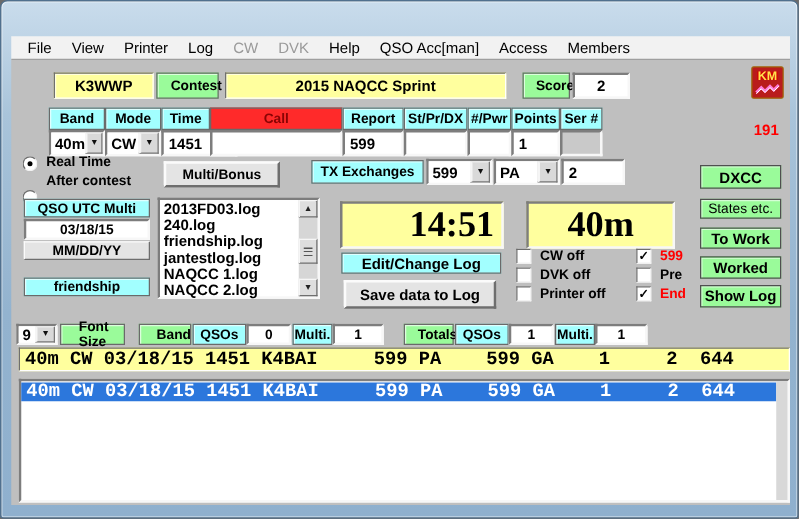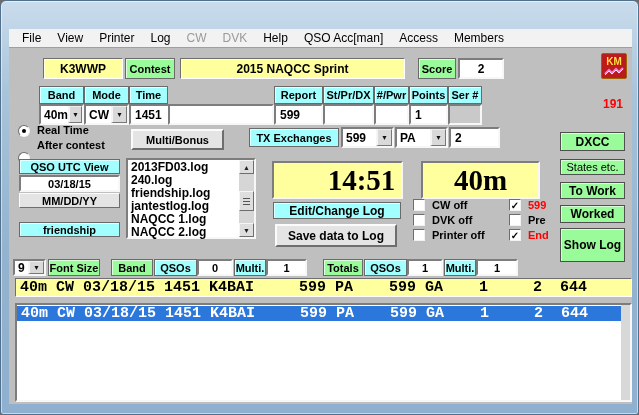--- a/index.html
+++ b/index.html
@@ -40,21 +40,21 @@
   .menu-item { padding:1px 8px 2px 8px; color:#000; }
   .menu-item.disabled { color:#9a9a9a; }
 
   
   .client { position:absolute; left:8px; top:47px; width:623px; height:356px; background:#bfbfbf; }
 
   .lbl { display:flex; align-items:center; justify-content:center;
     font-size:11px; font-weight:bold; color:#000;
     border:1px solid #6a6a6a; box-shadow:inset 1px 1px 0 rgba(255,255,255,.65); }
   .cyan  { background:#a2ffff; }
-  .green { background:#9afb9a; }
+  .green { background:#9afb9a;padding-left:14px; }
   .yellow{ background:#ffff9e; }
   .redhdr{ background:#ff2a2a; color:#8a0404; box-shadow:none; }
   .sunk { border:2px solid; border-color:#7d7d7d #f7f7f7 #f7f7f7 #7d7d7d; background:#fff; }
   .panel-sunk { border:1px solid; border-color:#6f6f6f #ffffff #ffffff #6f6f6f; }
   .raised { border:2px solid; border-color:#fbfbfb #6e6e6e #6e6e6e #fbfbfb; background:#e4e4e4;
     display:flex; align-items:center; justify-content:center; font-size:11px; font-weight:bold; }
   .field { display:flex; align-items:center; font-size:12px; font-weight:bold; padding-left:4px; }
   .field.center { justify-content:center; padding-left:0; }
   .field.disabled { background:#c9c9c9; }
 
@@ -154,20 +154,21 @@
       <span class="kmtext">KM</span>
       <svg width="20" height="9" viewBox="0 0 20 9">
         <polyline points="1,7 5,3 8,6 12,2 15,5 19,1" fill="none" stroke="#ff7ad9" stroke-width="2.2"></polyline>
         <polyline points="1,8 5,4 8,7 12,3 15,6 19,2" fill="none" stroke="#ffffff" stroke-width="0.8"></polyline>
       </svg>
     </div>
 
     <div class="abs lbl cyan" style="left:30px;top:38px;width:45px;height:18px;">Band</div>
     <div class="abs lbl cyan" style="left:75px;top:38px;width:45px;height:18px;">Mode</div>
     <div class="abs lbl cyan" style="left:120px;top:38px;width:39px;height:18px;">Time</div>
+    <div class="abs lbl redhdr" style="left:159px;top:38px;width:106px;height:18px;">Call</div>
     <div class="abs lbl cyan" style="left:265px;top:38px;width:49px;height:18px;">Report</div>
     <div class="abs lbl cyan" style="left:314px;top:38px;width:51px;height:18px;">St/Pr/DX</div>
     <div class="abs lbl cyan" style="left:365px;top:38px;width:35px;height:18px;">#/Pwr</div>
     <div class="abs lbl cyan" style="left:400px;top:38px;width:39px;height:18px;">Points</div>
     <div class="abs lbl cyan" style="left:439px;top:38px;width:34px;height:18px;">Ser #</div>
 
     <div class="abs sunk combo" style="left:30px;top:56px;width:45px;height:21px;">
       <span class="val">40m</span>
       <span class="btn">▼</span>
     </div>
@@ -195,21 +196,21 @@
       <span class="val">599</span>
       <span class="btn">▼</span>
     </div>
     <div class="abs sunk combo" style="left:386px;top:79px;width:53px;height:21px;">
       <span class="val">PA</span>
       <span class="btn">▼</span>
     </div>
     <div class="abs sunk field" style="left:440px;top:79px;width:51px;height:21px;">2</div>
     <div class="abs sidebtn" style="left:551px;top:84px;width:65px;height:19px;">DXCC</div>
 
-    <div class="abs lbl cyan" style="left:10px;top:111px;width:101px;height:15px;">QSO UTC View</div>
+    <div class="abs lbl cyan" style="left:10px;top:111px;width:101px;height:15px;">QSO UTC Multi</div>
     <div class="abs sunk field center" style="left:10px;top:127px;width:101px;height:17px;font-size:11px;">03/18/15</div>
     <div class="abs raised" style="left:10px;top:145px;width:101px;height:15px;border-width:1px;">MM/DD/YY</div>
     <div class="abs lbl cyan" style="left:10px;top:174px;width:101px;height:15px;">friendship</div>
 
     <div class="abs sunk listbox" style="left:117px;top:110px;width:130px;height:81px;padding-top:1px;">
       <div class="fileitem">2013FD03.log</div>
       <div class="fileitem">240.log</div>
       <div class="fileitem">friendship.log</div>
       <div class="fileitem">jantestlog.log</div>
       <div class="fileitem">NAQCC 1.log</div>
@@ -251,21 +252,21 @@
       <span class="cblabel">Pre</span>
     </div>
     <div class="abs cbrow" style="left:500px;top:181px;">
       <span class="cbbox">✓</span>
       <span class="cblabel red">End</span>
     </div>
 
     <div class="abs sidebtn small" style="left:551px;top:111px;width:65px;height:16px;">States etc.</div>
     <div class="abs sidebtn" style="left:551px;top:157px;width:65px;height:18px;">Worked</div>
     <div class="abs sidebtn" style="left:551px;top:134px;width:65px;height:17px;">To Work</div>
-    <div class="abs sidebtn" style="left:551px;top:180px;width:65px;height:34px;">Show Log</div>
+    <div class="abs sidebtn" style="left:551px;top:180px;width:65px;height:18px;">Show Log</div>
 
     <div class="abs sunk combo" style="left:4px;top:211px;width:33px;height:17px;">
       <span class="val">9</span>
       <span class="btn">▼</span>
     </div>
     <div class="abs lbl green" style="left:39px;top:211px;width:52px;height:17px;">Font Size</div>
     <div class="abs lbl green" style="left:102px;top:211px;width:42px;height:17px;">Band</div>
     <div class="abs lbl cyan" style="left:145px;top:211px;width:43px;height:17px;">QSOs</div>
     <div class="abs sunk field center" style="left:188px;top:211px;width:36px;height:17px;font-size:11px;">0</div>
     <div class="abs lbl cyan" style="left:225px;top:211px;width:32px;height:17px;">Multi.</div>

